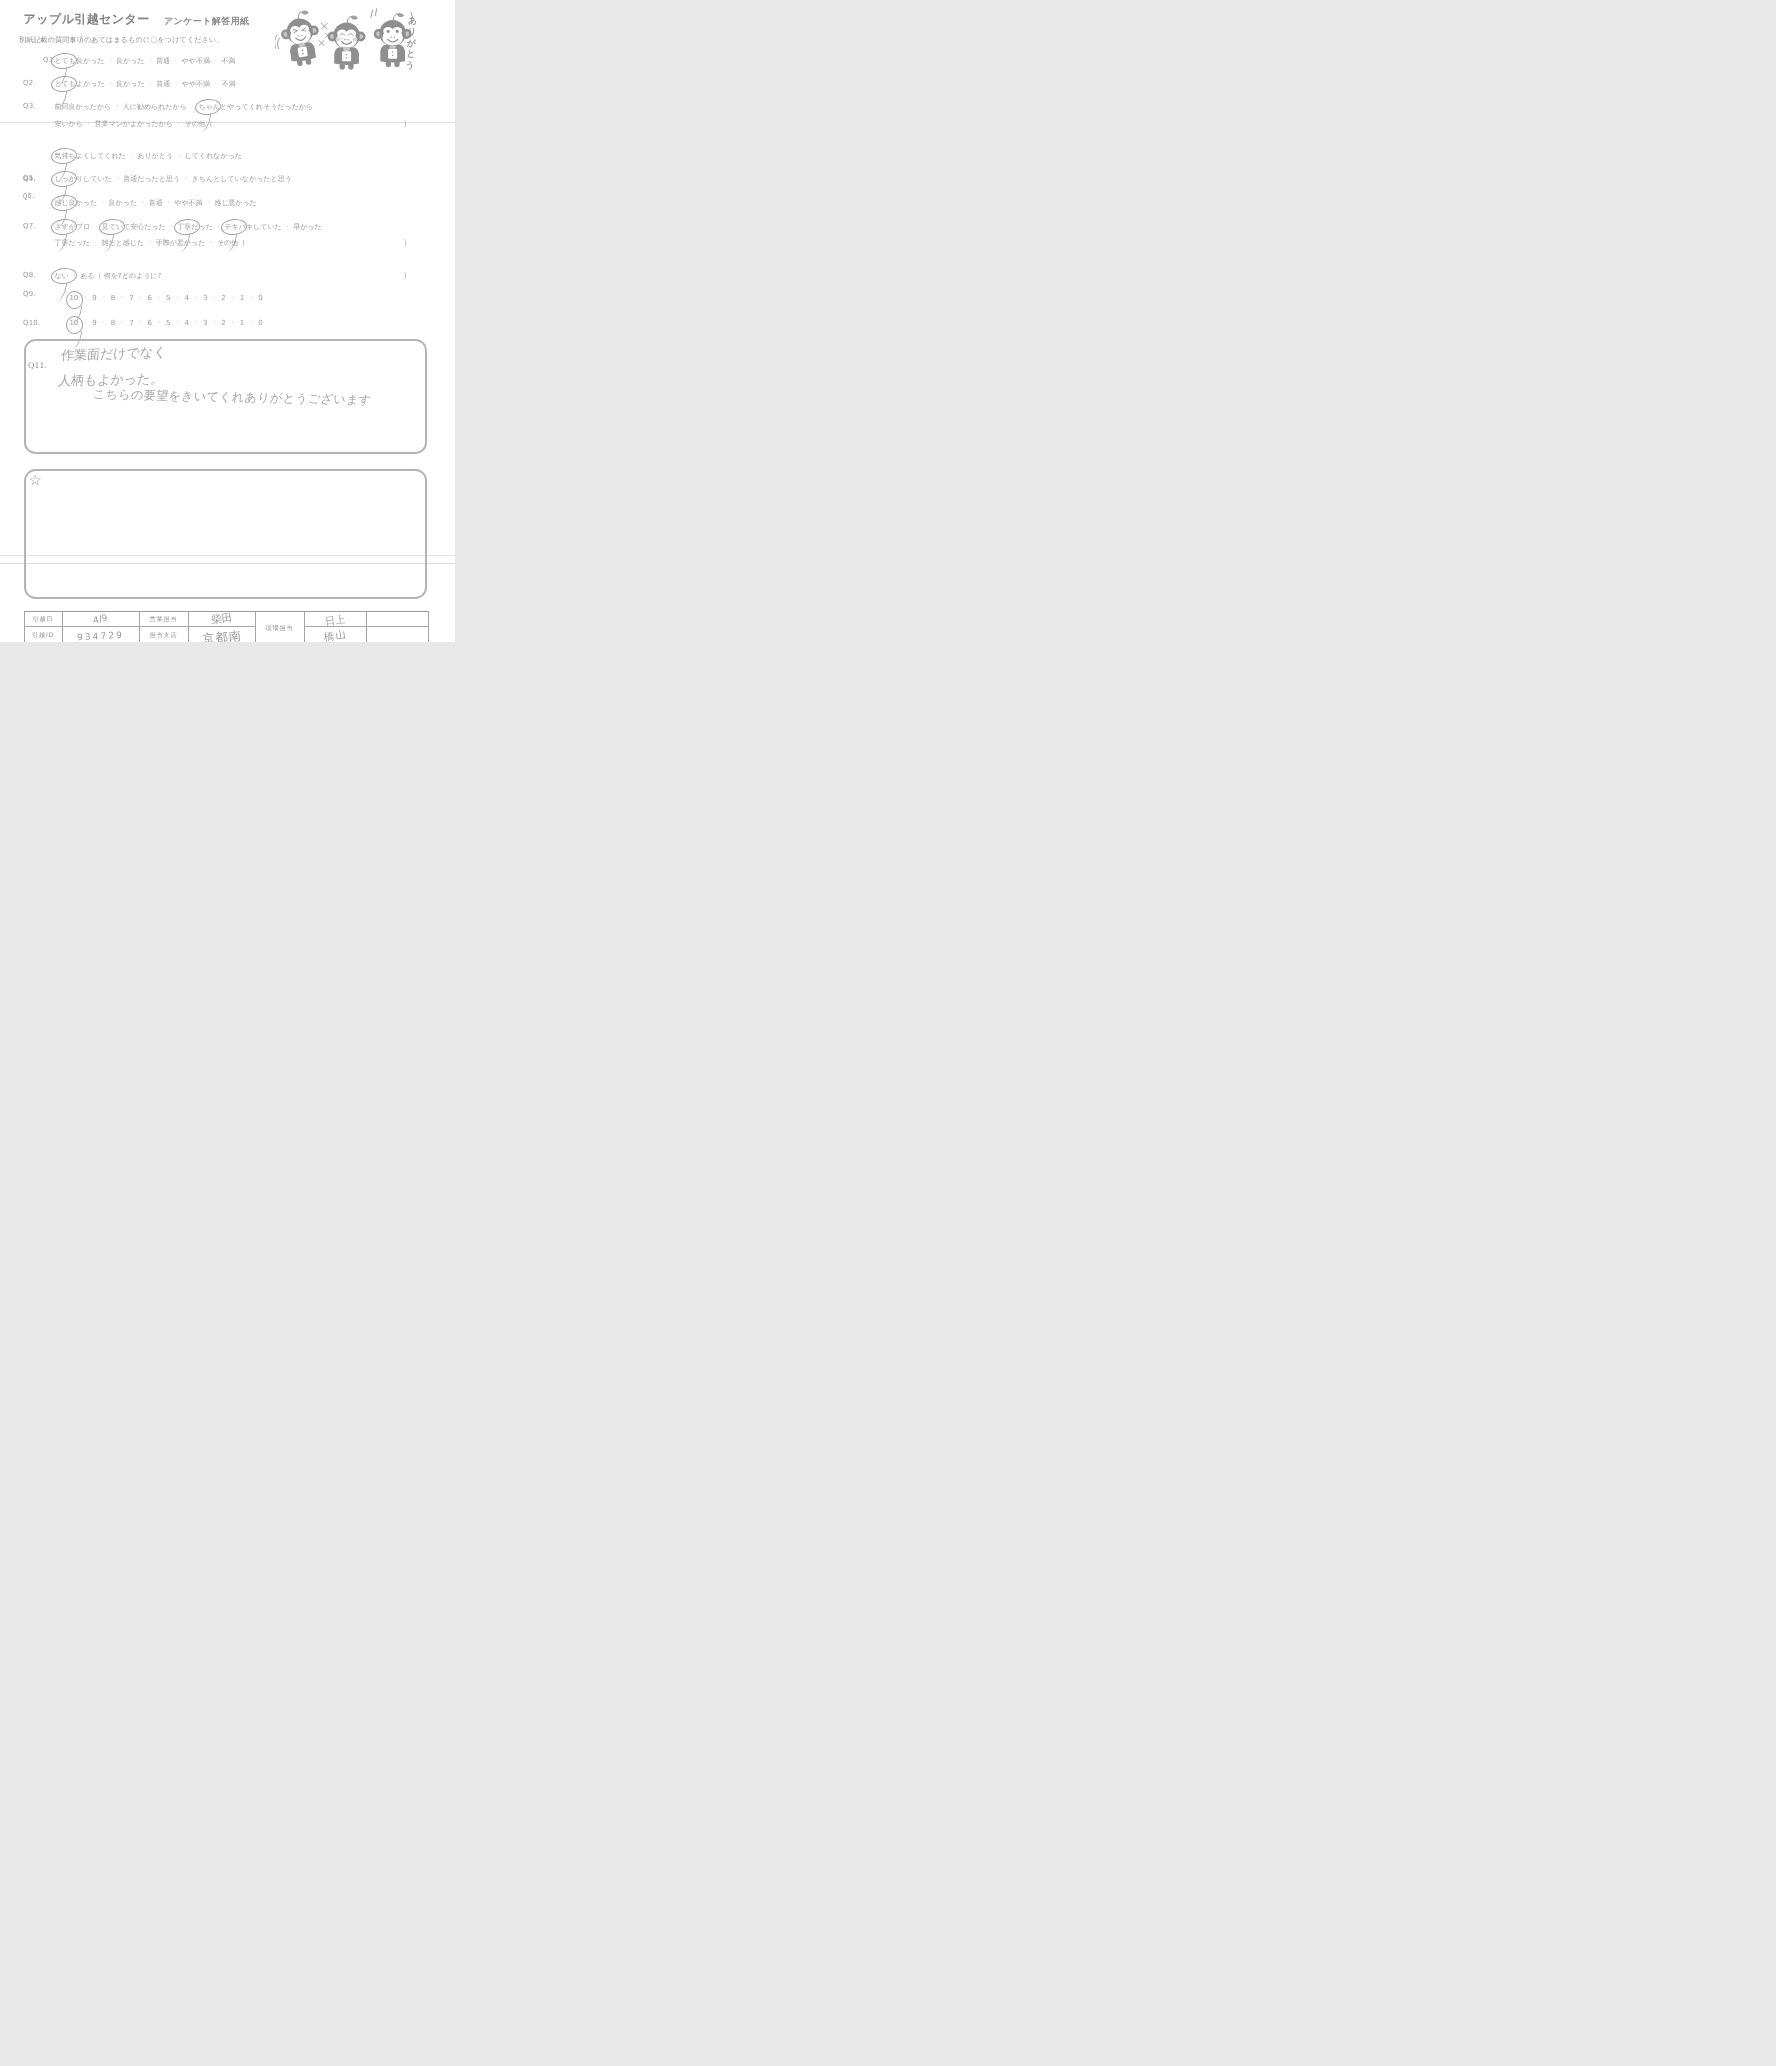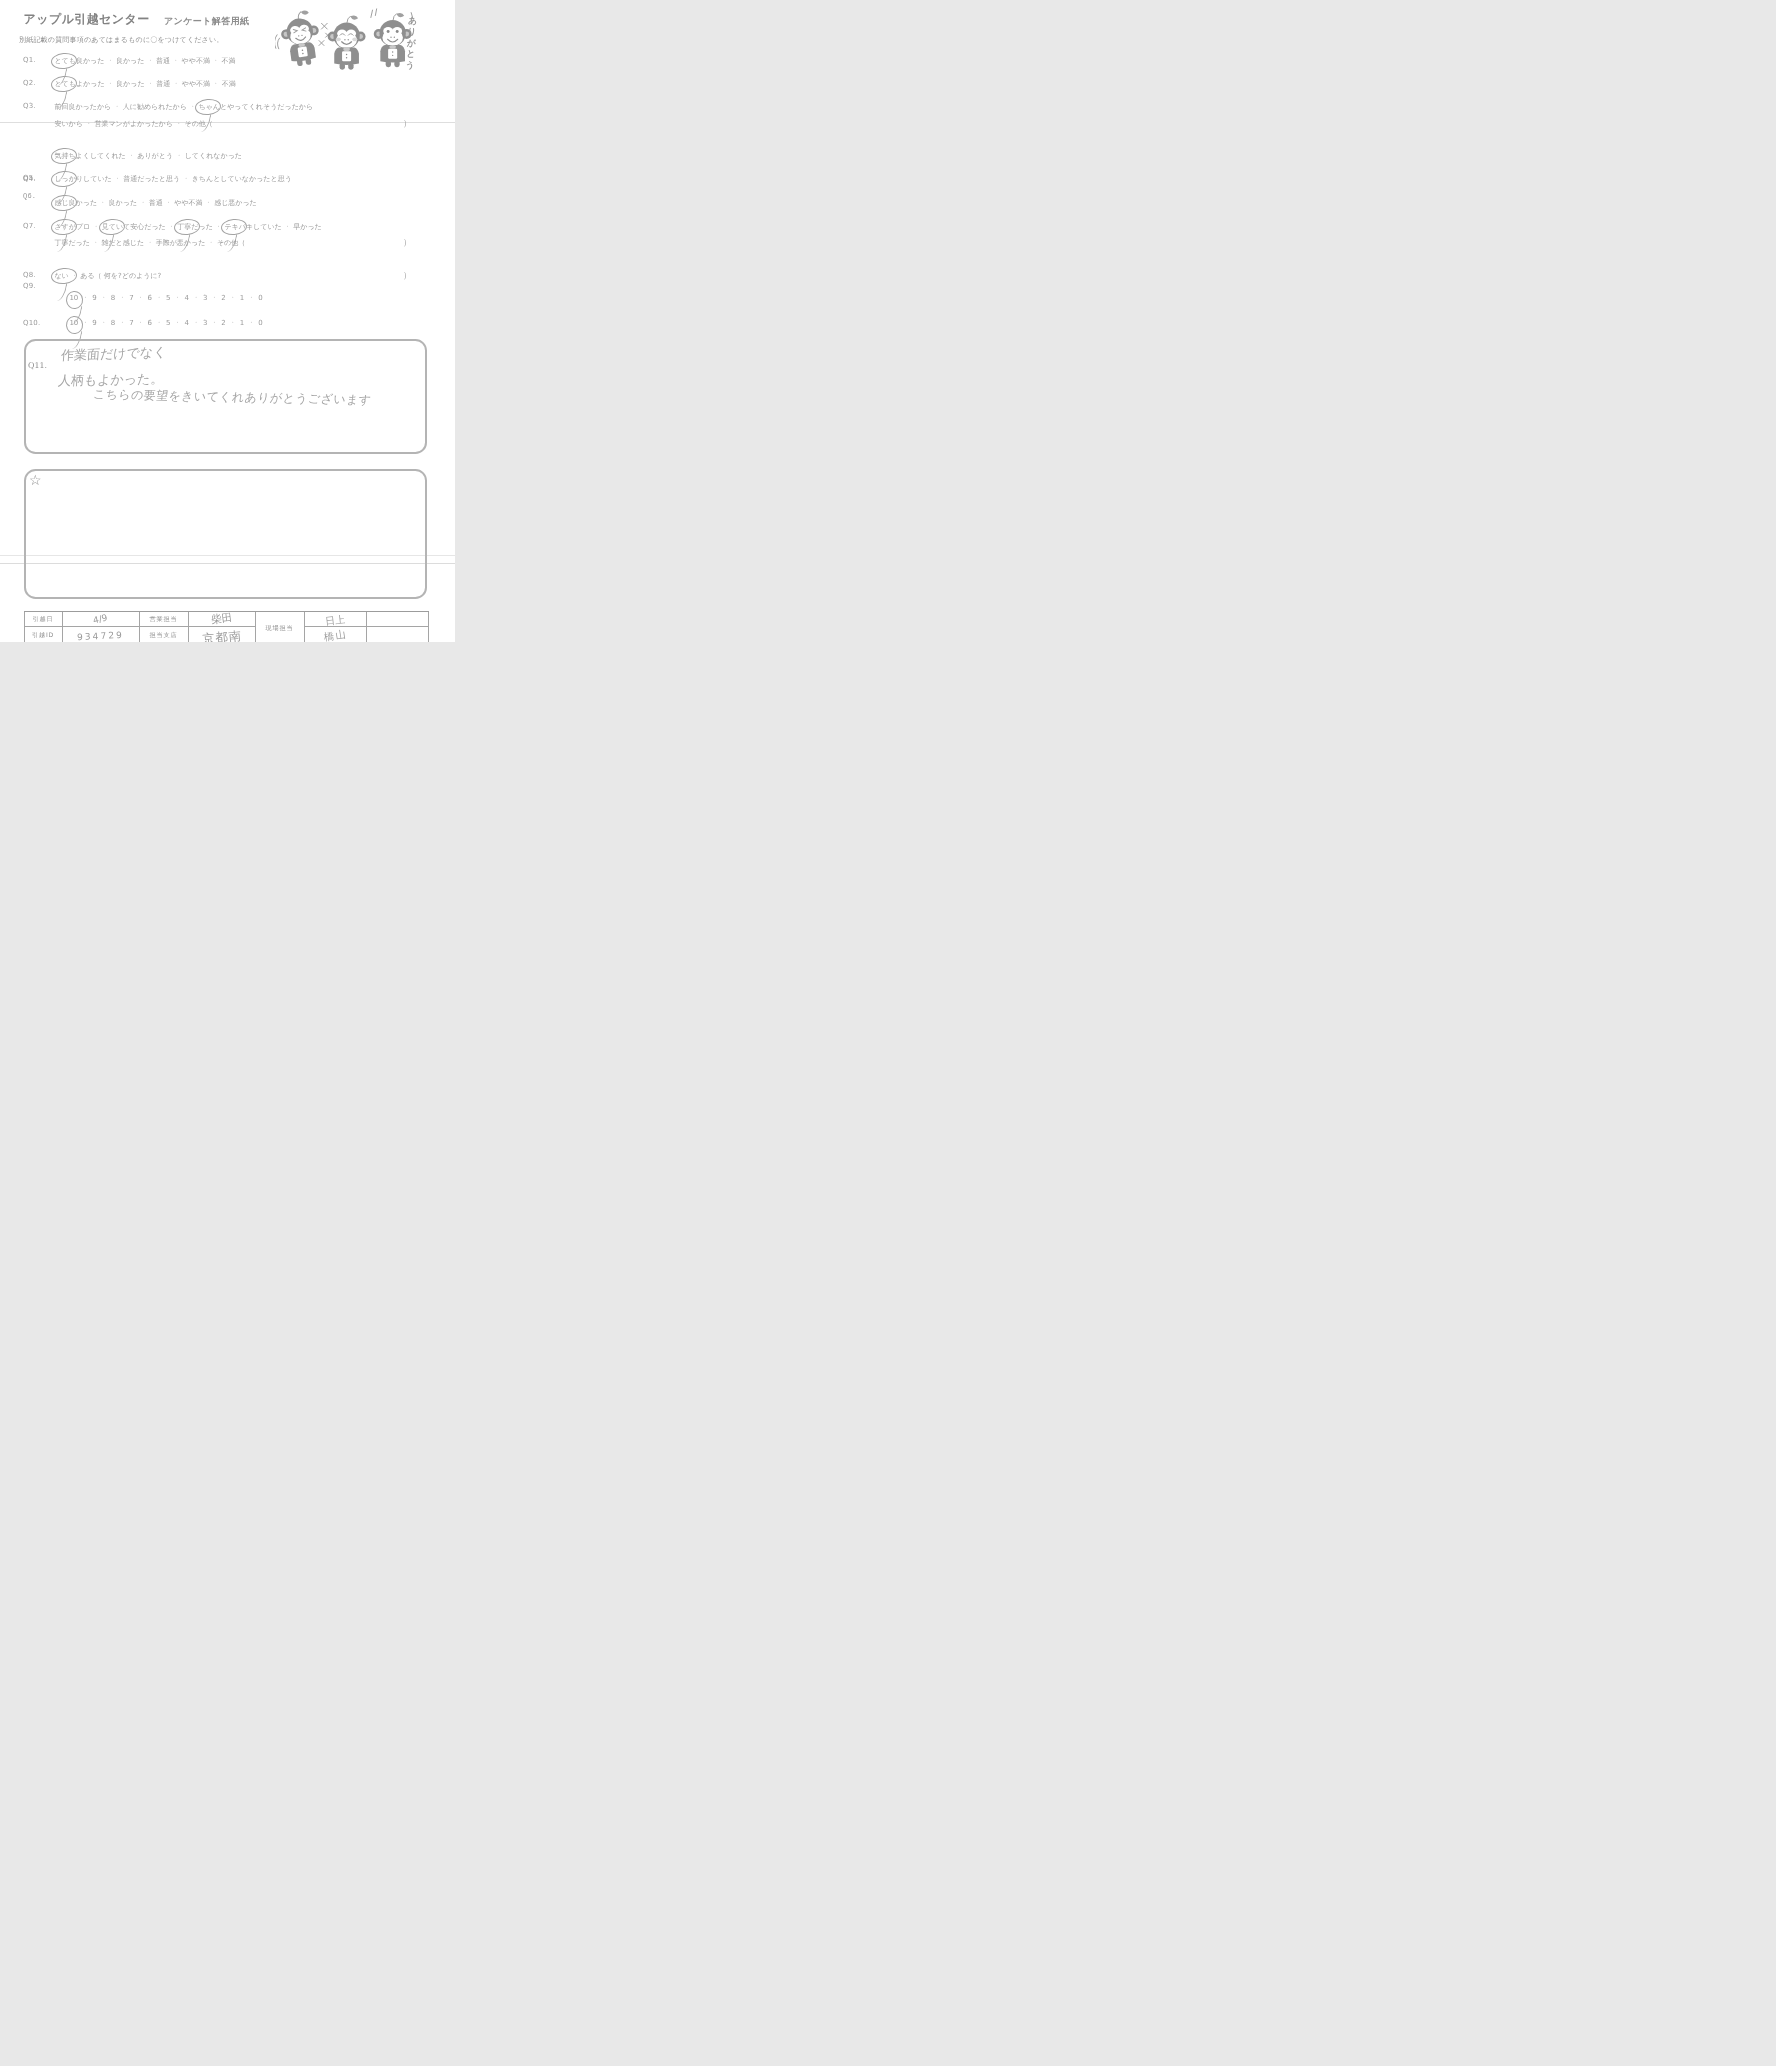--- a/index.html
+++ b/index.html
@@ -163,21 +163,21 @@
         <rect class="mk-face" x="34" y="88" width="22" height="24" rx="3"></rect>
         <circle class="mk-dot" cx="45" cy="96" r="1.8"></circle>
           <circle class="mk-dot" cx="45" cy="104" r="1.8"></circle>
         <rect class="mk-dark" x="28" y="116" width="13" height="17" rx="6"></rect>
         <rect class="mk-dark" x="49" y="116" width="13" height="17" rx="6"></rect>
       </g>
     </svg>
     <span id="thanks">ありがとう</span>
   </div>
 
-  <div class="qlabel" style="top:56px;">Q1.</div>
+  <div class="qlabel" style="top:56px;margin-left:20px;">Q1.</div>
   <div class="qline" style="top:56px;"><span class="opt circled">とても良かった</span><span class="sep">・</span><span class="opt">良かった</span><span class="sep">・</span><span class="opt">普通</span><span class="sep">・</span><span class="opt">やや不満</span><span class="sep">・</span><span class="opt">不満</span></div>
 
   <div class="qlabel" style="top:79px;">Q2.</div>
   <div class="qline" style="top:79px;"><span class="opt circled">とてもよかった</span><span class="sep">・</span><span class="opt">良かった</span><span class="sep">・</span><span class="opt">普通</span><span class="sep">・</span><span class="opt">やや不満</span><span class="sep">・</span><span class="opt">不満</span></div>
 
   <div class="qlabel" style="top:102px;">Q3.</div>
   <div class="qline" style="top:102px;"><span class="opt">前回良かったから</span><span class="sep">・</span><span class="opt">人に勧められたから</span><span class="sep">・</span><span class="opt circled">ちゃんとやってくれそうだったから</span></div>
   <div class="qline" style="top:119px;"><span class="opt">安いから</span><span class="sep">・</span><span class="opt">営業マンがよかったから</span><span class="sep">・</span><span class="opt">その他（</span><span class="tailparen">）</span></div>
 
   <div class="qlabel" style="top:140px;margin-top:35px;">Q4.</div>
@@ -189,21 +189,21 @@
   <div class="qlabel" style="top:192px;font-family:Liberation Mono, monospace;">Q6.</div>
   <div class="qline" style="top:198px;"><span class="opt circled">感じ良かった</span><span class="sep">・</span><span class="opt">良かった</span><span class="sep">・</span><span class="opt">普通</span><span class="sep">・</span><span class="opt">やや不満</span><span class="sep">・</span><span class="opt">感じ悪かった</span></div>
 
   <div class="qlabel" style="top:222px;">Q7.</div>
   <div class="qline" style="top:222px;"><span class="opt circled">さすがプロ</span><span class="sep">・</span><span class="opt circled">見ていて安心だった</span><span class="sep">・</span><span class="opt circled">丁寧だった</span><span class="sep">・</span><span class="opt circled">テキパキしていた</span><span class="sep">・</span><span class="opt">早かった</span></div>
   <div class="qline" style="top:238px;"><span class="opt">丁寧だった</span><span class="sep">・</span><span class="opt">雑だと感じた</span><span class="sep">・</span><span class="opt">手際が悪かった</span><span class="sep">・</span><span class="opt">その他（</span><span class="tailparen">）</span></div>
 
   <div class="qlabel" style="top:271px;">Q8.</div>
   <div class="qline" style="top:271px;"><span class="opt circled">ない</span><span class="sep">・</span><span class="opt">ある（ 何を?どのように?</span><span class="tailparen">）</span></div>
 
-  <div class="qlabel" style="top:282px;">Q9.</div>
+  <div class="qlabel" style="top:290px;">Q9.</div>
   <div class="qline nums" style="top:294px;"><span class="opt circled">10</span><span class="sep">・</span><span class="opt">9</span><span class="sep">・</span><span class="opt">8</span><span class="sep">・</span><span class="opt">7</span><span class="sep">・</span><span class="opt">6</span><span class="sep">・</span><span class="opt">5</span><span class="sep">・</span><span class="opt">4</span><span class="sep">・</span><span class="opt">3</span><span class="sep">・</span><span class="opt">2</span><span class="sep">・</span><span class="opt">1</span><span class="sep">・</span><span class="opt">0</span></div>
 
   <div class="qlabel" style="top:319px;">Q10.</div>
   <div class="qline nums" style="top:319px;"><span class="opt circled">10</span><span class="sep">・</span><span class="opt">9</span><span class="sep">・</span><span class="opt">8</span><span class="sep">・</span><span class="opt">7</span><span class="sep">・</span><span class="opt">6</span><span class="sep">・</span><span class="opt">5</span><span class="sep">・</span><span class="opt">4</span><span class="sep">・</span><span class="opt">3</span><span class="sep">・</span><span class="opt">2</span><span class="sep">・</span><span class="opt">1</span><span class="sep">・</span><span class="opt">0</span></div>
 
   <div class="bigbox" style="top:339px;height:111px;"></div>
   <div id="q11label">Q11.</div>
   <div id="hw1" class="hand">作業面だけでなく</div>
   <div id="hw2" class="hand">人柄もよかった。</div>
   <div id="hw3" class="hand">こちらの要望をきいてくれありがとうございます</div>

